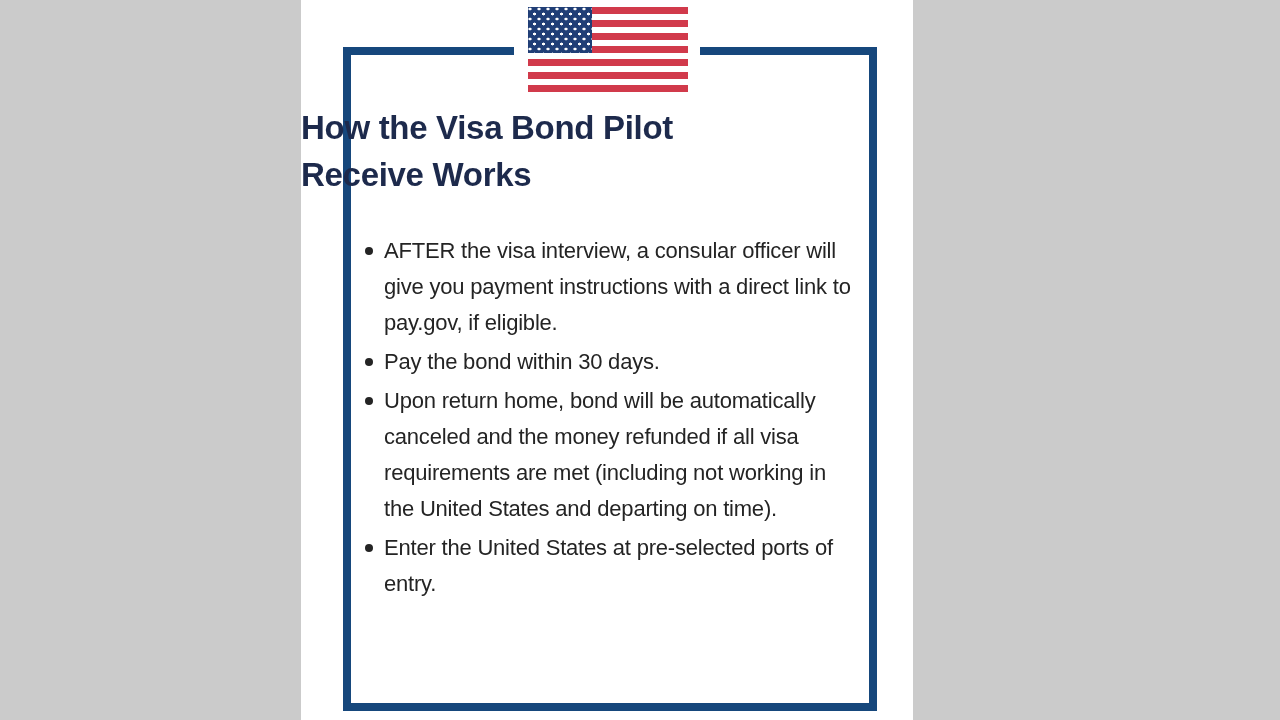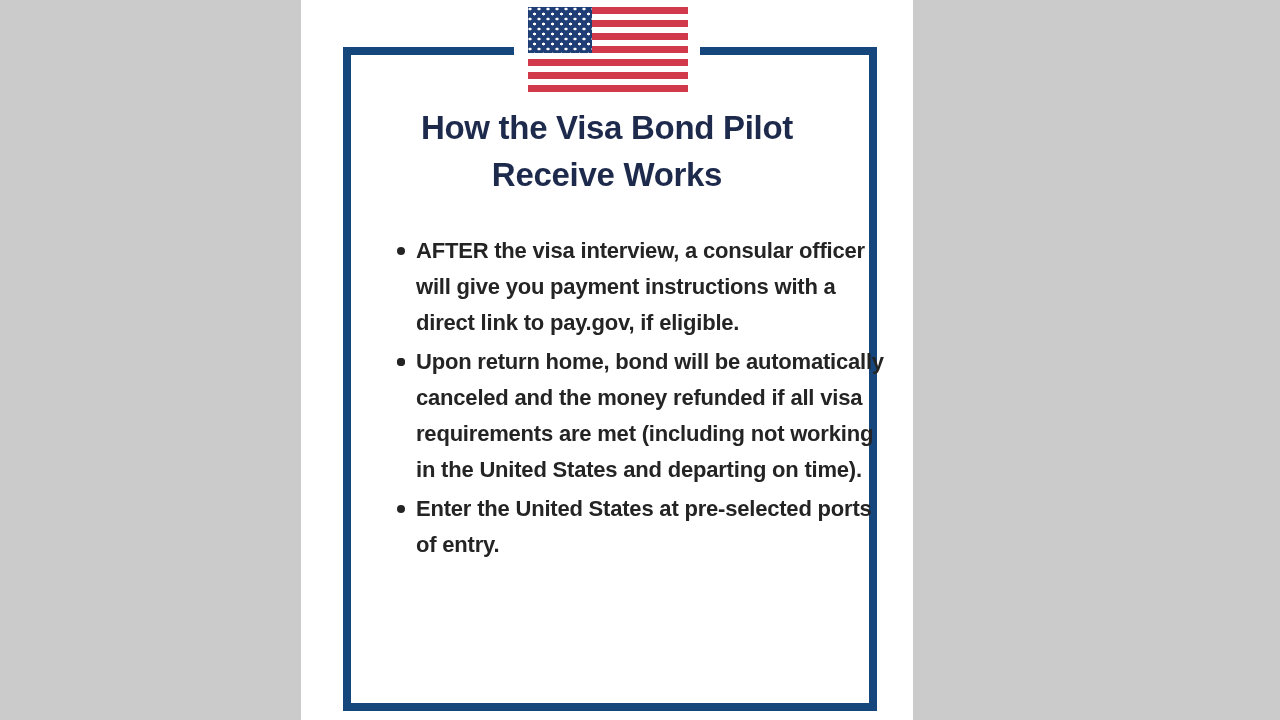--- a/index.html
+++ b/index.html
@@ -33,27 +33,27 @@
     position:absolute;left:0;top:0;width:64px;height:46px;
     background-color:#203e76;
     background-image:
       radial-gradient(circle,#ffffff 1.2px, rgba(255,255,255,0) 1.7px),
       radial-gradient(circle,#ffffff 1.2px, rgba(255,255,255,0) 1.7px);
     background-size:9px 10px, 9px 10px;
     background-position:2px 2px, 6.5px 7px;
   }
   .title{
     position:absolute;left:0;top:104px;width:612px;margin:0;
-    text-align:center;color:#1d2a4c;
+    color:#1d2a4c;
     font-size:33px;font-weight:bold;line-height:47px;letter-spacing:-0.3px;
   }
   .bullets{
-    position:absolute;left:95px;top:233px;width:496px;
+    position:absolute;left:63px;top:233px;width:496px;
     margin:0;padding:0;list-style:none;
-    color:#242424;font-size:22px;line-height:36px;letter-spacing:-0.2px;font-weight:bold;
+    color:#242424;font-size:22px;line-height:36px;letter-spacing:-0.2px;
   }
   .bullets li{
     position:relative;padding-left:20px;margin-bottom:3px;
   }
   .dot{
     position:absolute;left:1px;top:14px;width:8px;height:8px;
     border-radius:50%;background:#242424;
   }
 </style>
 </head>
@@ -76,20 +76,21 @@
       <div>Receive Works</div>
     </h1>
 
     <ul class="bullets">
       <li>
         <span class="dot"></span>
         <span>AFTER the visa interview, a consular officer will give you payment instructions with a direct link to pay.gov, if eligible.</span>
       </li>
       <li>
         <span class="dot"></span>
+        <span>Pay the bond within 30 days.</span>
       </li>
       <li>
         <span class="dot"></span>
         <span>Upon return home, bond will be automatically canceled and the money refunded if all visa requirements are met (including not working in the United States and departing on time).</span>
       </li>
       <li>
         <span class="dot"></span>
         <span>Enter the United States at pre-selected ports of entry.</span>
       </li>
     </ul>

